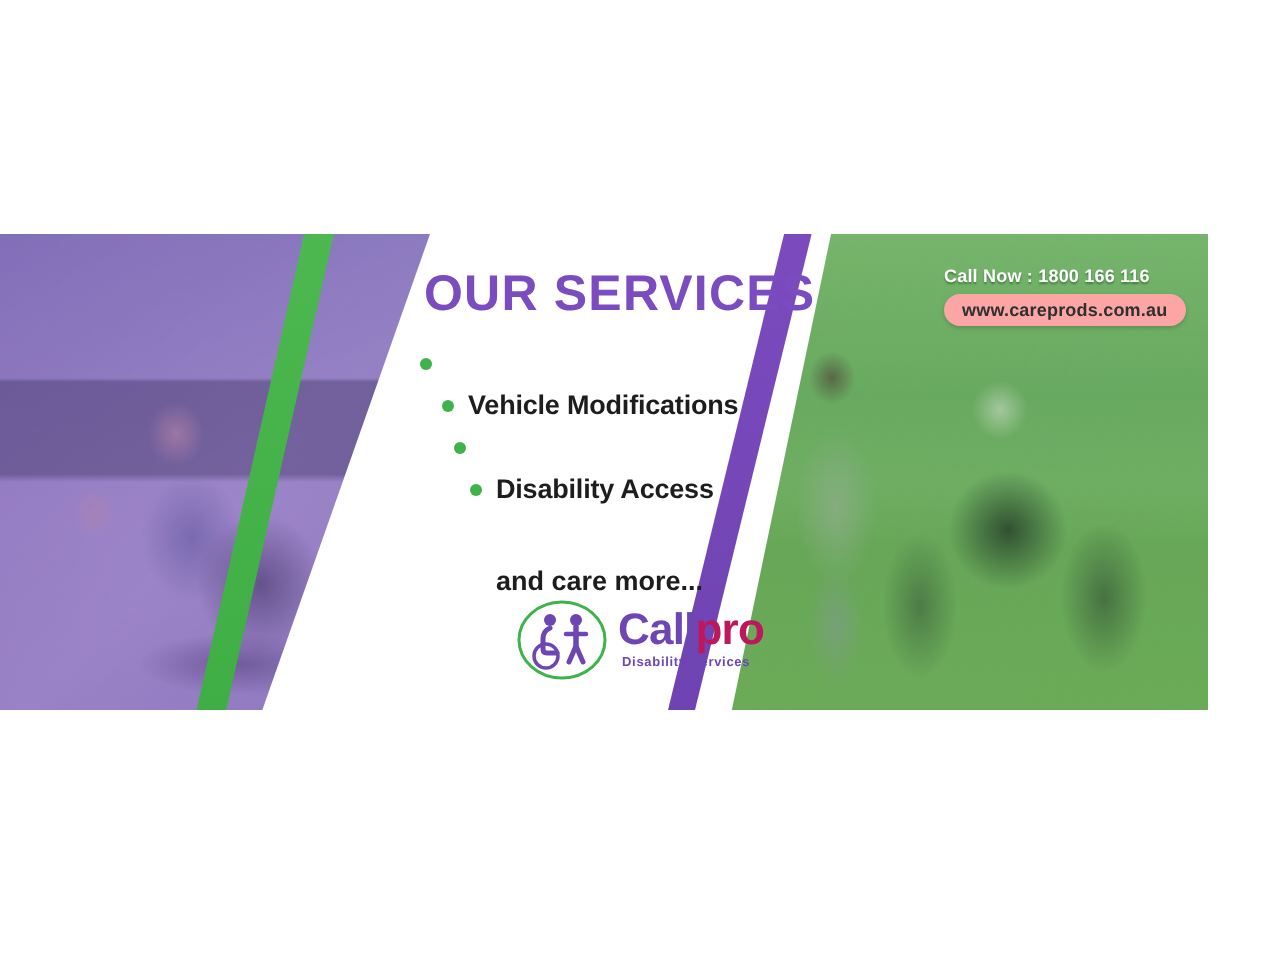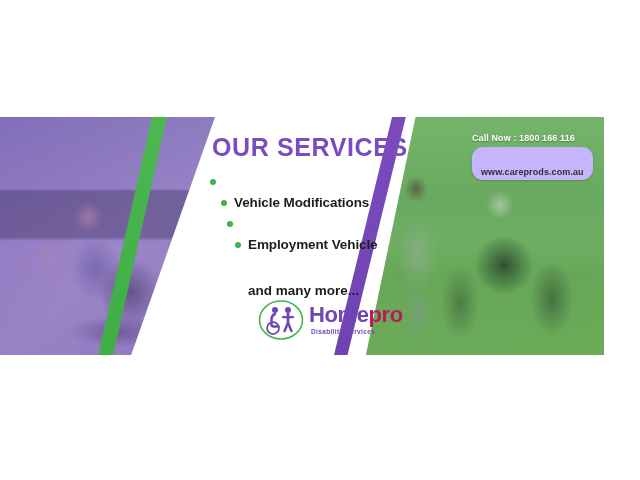--- a/index.html
+++ b/index.html
@@ -264,23 +264,23 @@
     color: #ffffff;
     font-size: 9px;
     font-weight: bold;
     letter-spacing: .1px;
     text-shadow: 0 1px 1px rgba(20,60,25,.45);
     white-space: nowrap;
   }
   .site-pill {
     margin-top: 4px;
     display: inline-block;
-    background: #c4b5fd;
+    background: #fca5a5;
     border-radius: 11px;
-    padding: 20px 9px 3px 9px;
+    padding: 3px 9px 3px 9px;
     color: #2f2f2f;
     font-size: 9px;
     font-weight: bold;
     letter-spacing: .1px;
     white-space: nowrap;
     box-shadow: 0 1px 2px rgba(0,0,0,.18);
   }
 </style>
 </head>
 <body>
@@ -315,42 +315,42 @@
         </li>
         <li class="service-item i2">
           <span class="bullet"></span>
           <span class="label">Vehicle Modifications</span>
         </li>
         <li class="service-item i3">
           <span class="bullet"></span>
         </li>
         <li class="service-item i4">
           <span class="bullet"></span>
-          <span class="label">Employment Vehicle</span>
+          <span class="label">Disability Access</span>
         </li>
       </ul>
 
-      <div class="more-line">and many more...</div>
+      <div class="more-line">and care more...</div>
 
       <div class="logo">
         <svg class="logo-mark" viewBox="0 0 92 84">
           <ellipse cx="46" cy="42" rx="43" ry="38" fill="none" stroke="#3eb34a" stroke-width="3"></ellipse>
 
           <circle cx="34" cy="22" r="6" fill="#6e46b4"></circle>
           <path d="M34 30 q-7 3 -7 11 l0 10 q0 4 4 4 l10 0" fill="none" stroke="#6e46b4" stroke-width="5" stroke-linecap="round"></path>
           <circle cx="30" cy="58" r="12" fill="none" stroke="#6e46b4" stroke-width="3.5"></circle>
 
           <circle cx="60" cy="22" r="6" fill="#6e46b4"></circle>
           <path d="M60 29 l0 20" stroke="#6e46b4" stroke-width="5.5" stroke-linecap="round"></path>
           <path d="M50 36 l20 0" stroke="#6e46b4" stroke-width="4.5" stroke-linecap="round"></path>
           <path d="M60 48 l-7 16 M60 48 l7 16" stroke="#6e46b4" stroke-width="5" stroke-linecap="round"></path>
         </svg>
         <div class="logo-text">
           <div class="logo-word">
-            <span class="care">Home</span><span class="pro">pro</span>
+            <span class="care">Call</span><span class="pro">pro</span>
           </div>
           <div class="logo-tag">Disability Services</div>
         </div>
       </div>
 
     </div>
 
     <div class="contact">
       <div class="call-now">Call Now : 1800 166 116</div>
       <div class="site-pill">www.careprods.com.au</div>

